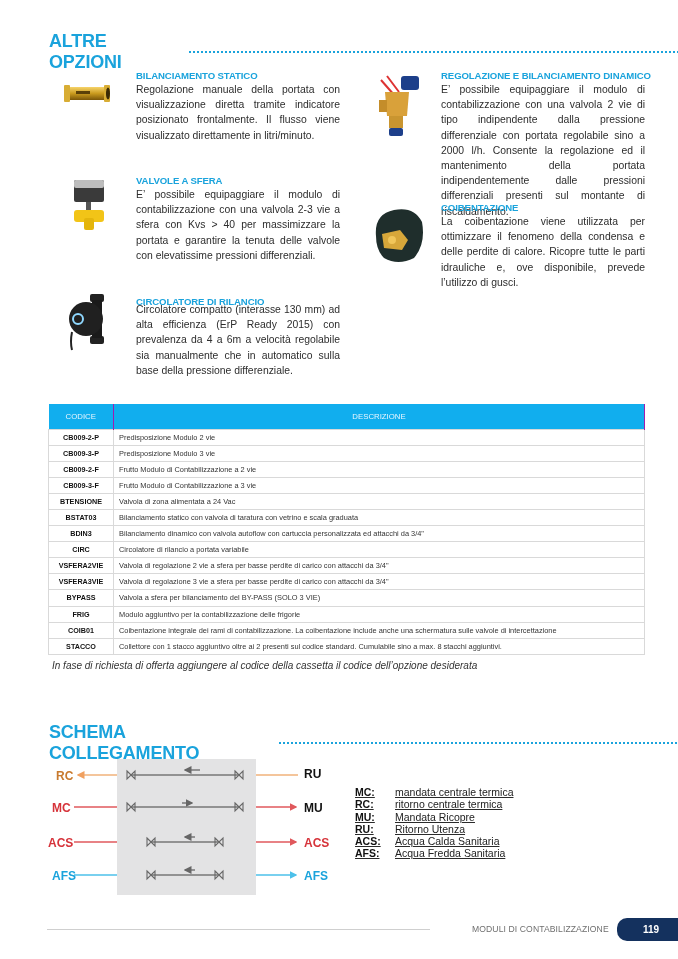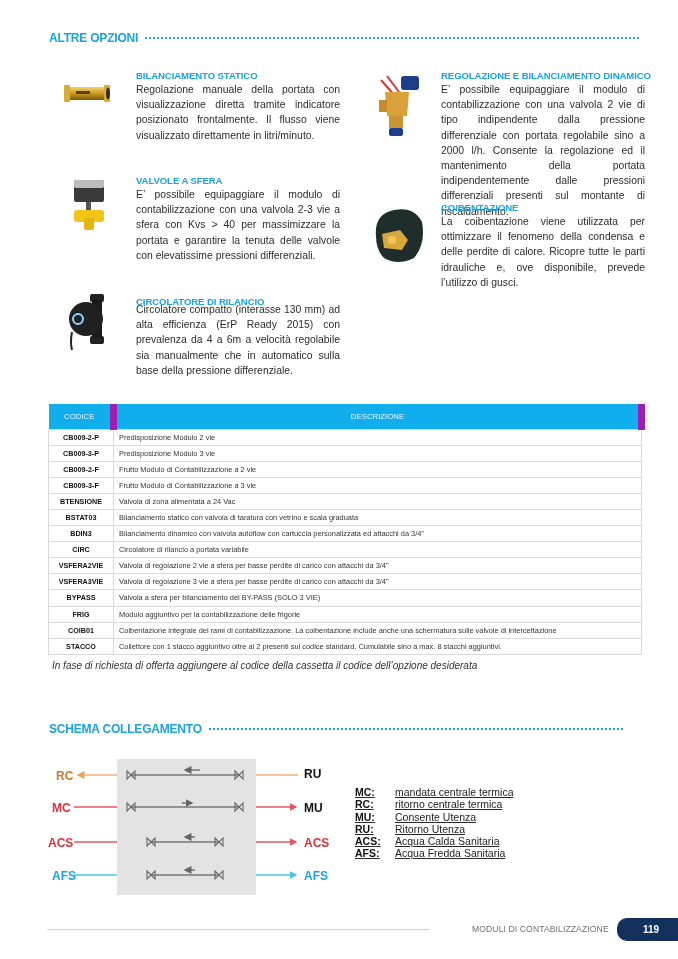--- a/index.html
+++ b/index.html
@@ -1,35 +1,35 @@
 <!DOCTYPE html>
 <html><head>
 <meta charset="utf-8">
 <style>
   * { box-sizing: border-box; margin: 0; padding: 0; }
   html, body { width: 678px; height: 959px; background: #ffffff; overflow: hidden; }
   body { font-family: "Liberation Sans", "DejaVu Sans", sans-serif; color: #2a2a2a; position: relative; }
 
   .section-title {
     position: absolute; left: 49px; display: flex; align-items: center;
-    color: #1aa3dc; font-weight: bold; font-size: 12px; letter-spacing: -0.2px;
+    color: #1aa3dc; font-weight: bold; font-size: 18px; letter-spacing: -0.2px;
   }
   .section-title .dots {
     margin-left: 6px; height: 2px;
     background-image: radial-gradient(circle, #1aa3dc 0.9px, transparent 1px);
     background-size: 4px 2px; background-repeat: repeat-x;
   }
 
   .option { position: absolute; }
   .option .thumb { position: absolute; width: 56px; height: 56px; }
   .option .otitle { position: absolute; color: #1aa3dc; font-weight: bold; font-size: 9.6px; letter-spacing: -0.1px; white-space: nowrap; }
   .option .otext { position: absolute; font-size: 10.4px; line-height: 15.2px; color: #2d2d2d; text-align: justify; }
 
   table.codes { position: absolute; left: 48px; top: 404px; width: 597px; border-collapse: collapse; font-size: 7.4px; }
-  table.codes th { background: #11aeee; color: #e8f6ff; font-weight: normal; height: 25px; font-size: 7.8px; border-right: 7px solid #a21caf; }
+  table.codes th { background: #11aeee; color: #e8f6ff; font-weight: normal; height: 25px; font-size: 7.8px; border-right: 1px solid #a21caf; }
   table.codes th.c1 { width: 65px; }
   table.codes td { height: 16.1px; border: 1px solid #d9d9d9; padding: 0 5px; color: #333; }
   table.codes td.code { font-weight: bold; text-align: center; color: #111; font-size: 7.2px; }
   .note { position: absolute; left: 52px; top: 660px; font-size: 10px; font-style: italic; color: #333; }
 
   .diagram { position: absolute; left: 40px; top: 757px; width: 300px; height: 140px; }
   .diagram .box { position: absolute; left: 77px; top: 2px; width: 139px; height: 136px; background: #e3e3e4; }
   .lbl { position: absolute; font-weight: bold; font-size: 12px; }
 
   .legend { position: absolute; left: 355px; top: 786px; font-size: 10.5px; line-height: 12.3px; }
@@ -252,21 +252,21 @@
   <div class="row">
       <span class="k">MC:</span>
       <span class="v">mandata centrale termica</span>
     </div>
   <div class="row">
       <span class="k">RC:</span>
       <span class="v">ritorno centrale termica</span>
     </div>
   <div class="row">
       <span class="k">MU:</span>
-      <span class="v">Consente Utenza</span>
+      <span class="v">Mandata Ricopre</span>
     </div>
   <div class="row">
       <span class="k">RU:</span>
       <span class="v">Ritorno Utenza</span>
     </div>
   <div class="row">
       <span class="k">ACS:</span>
       <span class="v">Acqua Calda Sanitaria</span>
     </div>
   <div class="row">

